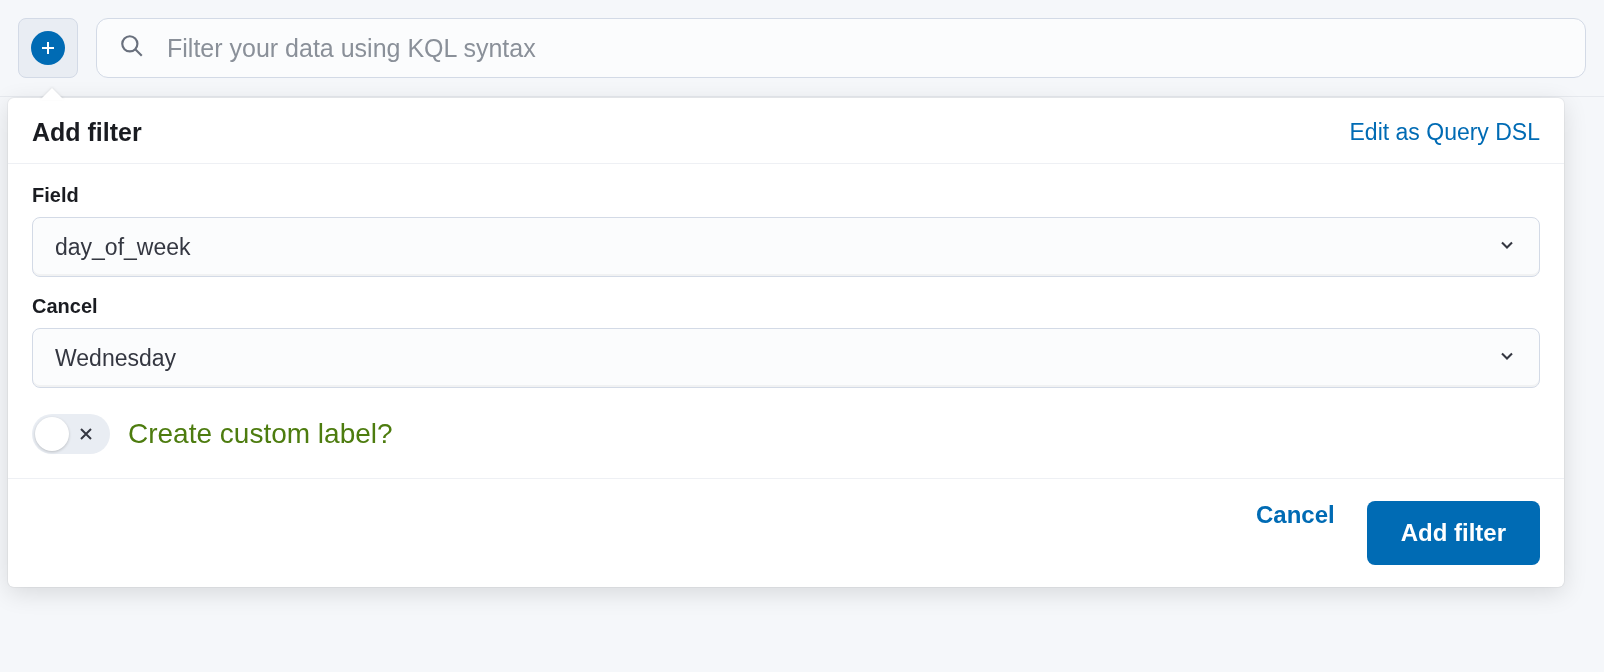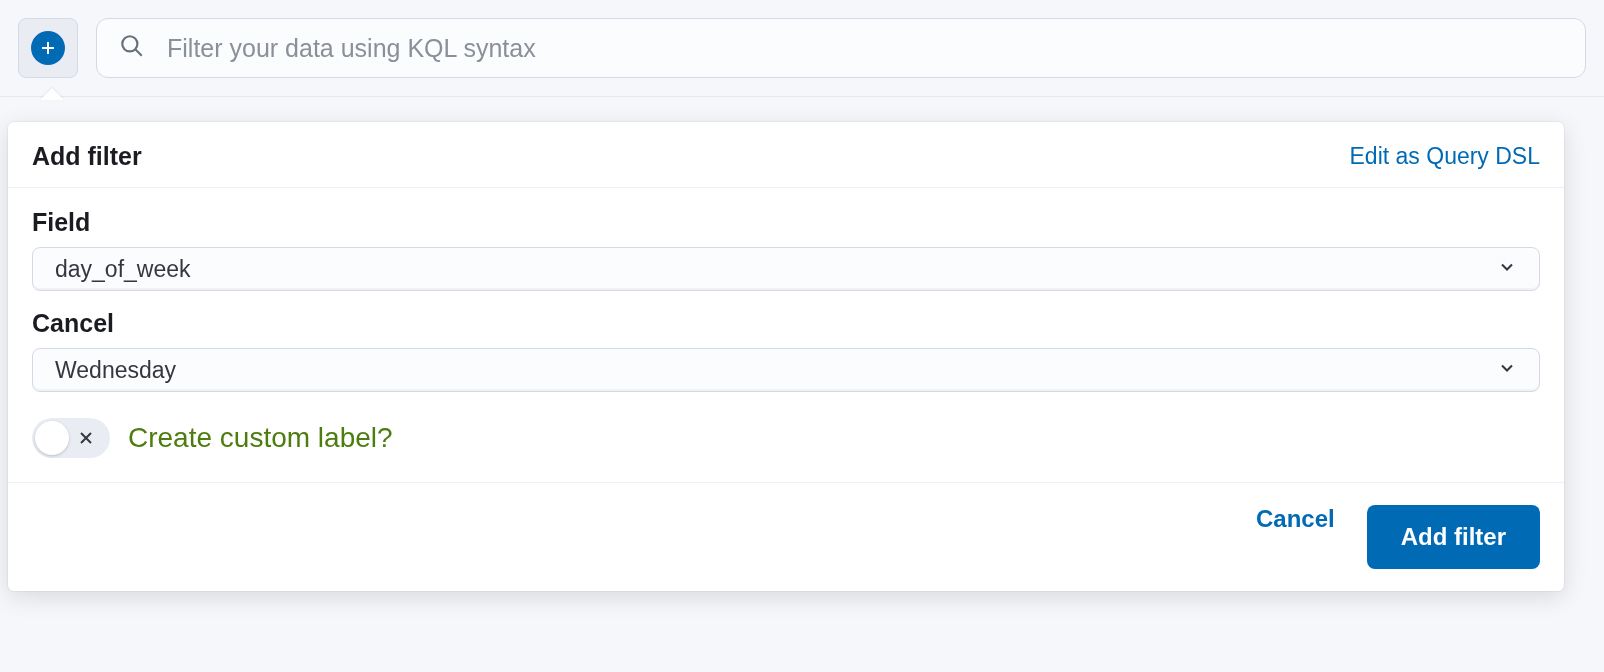--- a/index.html
+++ b/index.html
@@ -74,21 +74,20 @@
       width: 0; height: 0;
       border-left: 12px solid transparent;
       border-right: 12px solid transparent;
       border-bottom: 12px solid #fff;
       filter: drop-shadow(0 -1px 1px rgba(0,0,0,.08));
     }
     .popover {
       background: #fff;
       border-radius: 6px;
       box-shadow: 0 6px 24px rgba(0,0,0,.12), 0 0 0 1px rgba(0,0,0,.04);
-      margin-top: 24px;
     }
     .popover-header {
       display: flex;
       align-items: center;
       justify-content: space-between;
       padding: 20px 24px 16px 24px;
       border-bottom: 1px solid #eef0f4;
     }
     .popover-title {
       font-size: 25px;
@@ -105,28 +104,28 @@
       padding: 20px 24px 24px 24px;
     }
     .row {
       display: flex;
       gap: 20px;
       margin-bottom: 18px;
     }
     .col-field { flex: 1; }
     .col-operator { width: 314px; }
     .form-label {
-      font-size: 25px;
+      font-size: 20px;
       font-weight: 600;
       color: #1a1c21;
       display: block;
       margin-bottom: 10px;
     }
     .select-box {
-      height: 44px;
+      height: 60px;
       width: 100%;
       border: 1px solid #d3dae6;
       border-radius: 8px;
       background: #fbfcfd;
       display: flex;
       align-items: center;
       justify-content: space-between;
       padding: 0 22px;
       cursor: pointer;
       box-shadow: inset 0 -2px 0 rgba(0,0,0,.04);

